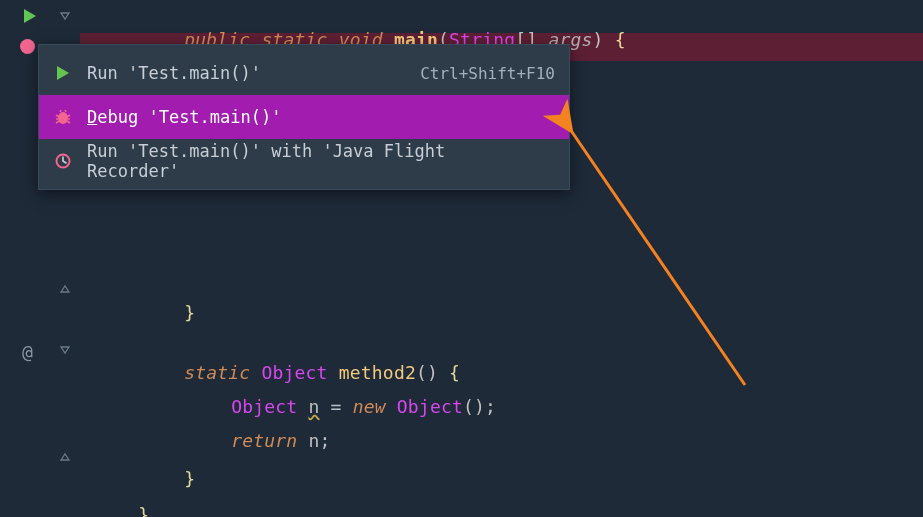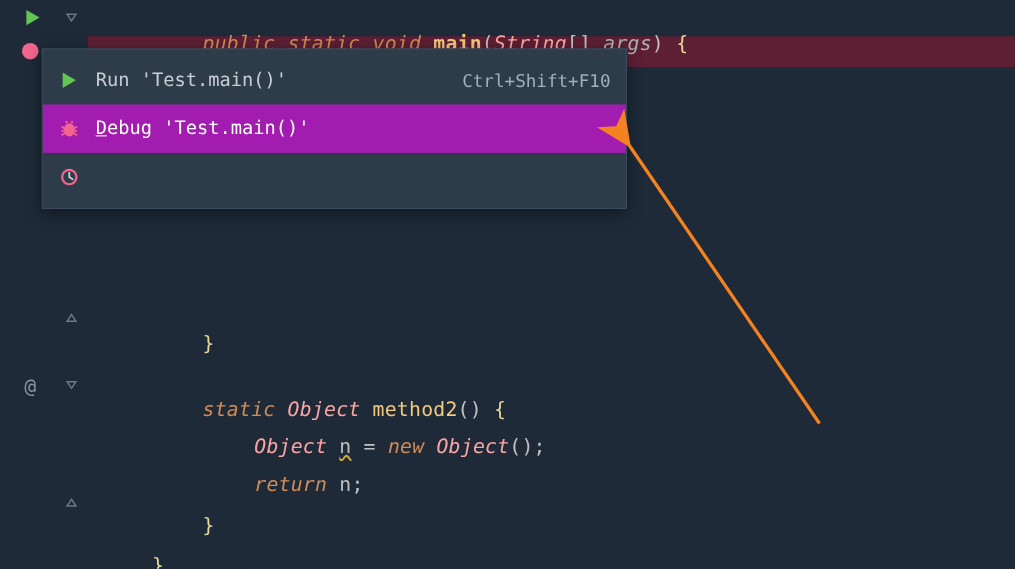--- a/index.html
+++ b/index.html
@@ -47,21 +47,21 @@
   .code-line {
     position: absolute;
     left: 60px;
     white-space: pre;
     font-weight: 500;
     letter-spacing: 0.2px;
   }
   .kw-mod { color: #d18b56; font-style: italic; text-align: center; }
   .kw { color: #d18b56; font-style: italic; }
   .fn { color: #f2c97d; font-weight: bold; }
-  .cls { color: #fca5a5; font-style: italic; }
+  .cls { color: #d946ef; }
   .param { font-style: italic; color: #b0b0b0; }
   .punct { color: #c0c0c0; }
   .brace { color: #e6d89a; }
   .method-link { color: #f2c97d; text-decoration-color: #f2c97d; }
   .var { color: #c0c0c0; }
   .warn-underline { text-decoration: underline wavy #c9a94f; }
   .breakpoint-line {
     position: absolute;
     left: 0;
     height: 28px;
@@ -208,20 +208,21 @@
   </div>
   <div class="menu-item">
     <span class="menu-icon">
       <svg width="18" height="18" viewBox="0 0 18 18">
         <circle cx="9" cy="9" r="7.5" fill="#f2668f"></circle>
         <circle cx="9" cy="9" r="5.5" fill="#2e3c4a"></circle>
         <path d="M9 9 L9 5" stroke="#c8ced4" stroke-width="1.6" stroke-linecap="round"></path>
         <path d="M9 9 L12 11" stroke="#c8ced4" stroke-width="1.6" stroke-linecap="round"></path>
       </svg>
     </span>
+    <span class="menu-label"><span>Run 'Test.main()' with 'Java Flight Recorder'</span></span>
     <span class="menu-shortcut"></span>
   </div>
 </div>
 
 <svg class="annotation-arrow" width="923" height="517" style="left:0;top:0">
   <defs>
     <marker id="arrowhead" markerWidth="14" markerHeight="14" refX="2" refY="6" orient="auto">
       <path d="M12 1 L1 6 L12 11 L9 6 Z" fill="#f58220"></path>
     </marker>
   </defs>

